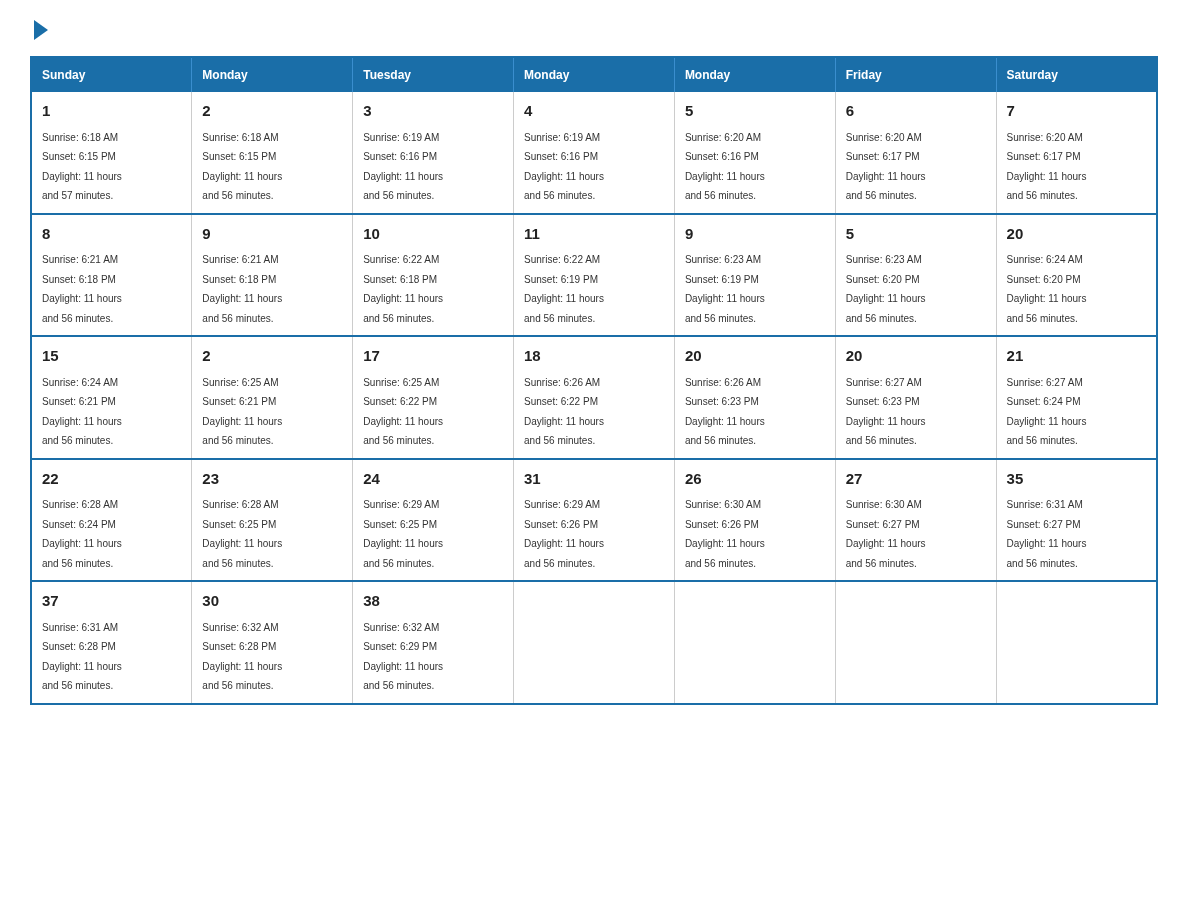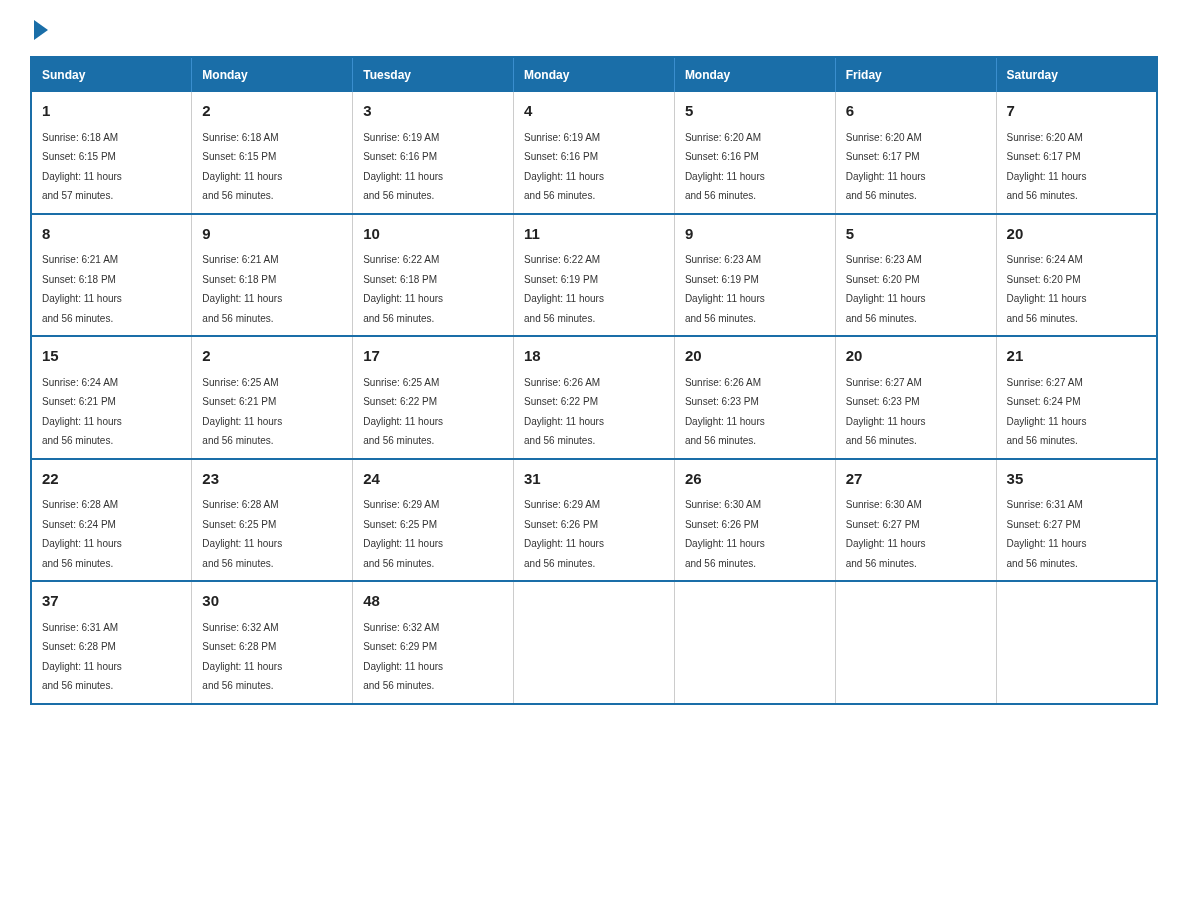--- a/index.html
+++ b/index.html
@@ -200,21 +200,21 @@
         <td><span class="day-num">27</span>
 <span class="day-info">Sunrise: 6:30 AM<br>Sunset: 6:27 PM<br>Daylight: 11 hours<br>and 56 minutes.</span></td>
         <td><span class="day-num">35</span>
 <span class="day-info">Sunrise: 6:31 AM<br>Sunset: 6:27 PM<br>Daylight: 11 hours<br>and 56 minutes.</span></td>
       </tr>
       <tr>
         <td><span class="day-num">37</span>
 <span class="day-info">Sunrise: 6:31 AM<br>Sunset: 6:28 PM<br>Daylight: 11 hours<br>and 56 minutes.</span></td>
         <td><span class="day-num">30</span>
 <span class="day-info">Sunrise: 6:32 AM<br>Sunset: 6:28 PM<br>Daylight: 11 hours<br>and 56 minutes.</span></td>
-        <td><span class="day-num">48</span>
+        <td><span class="day-num">38</span>
 <span class="day-info">Sunrise: 6:32 AM<br>Sunset: 6:29 PM<br>Daylight: 11 hours<br>and 56 minutes.</span></td>
         <td></td>
         <td></td>
         <td></td>
         <td></td>
       </tr>
     </tbody>
 </table>
 
 </body></html>

